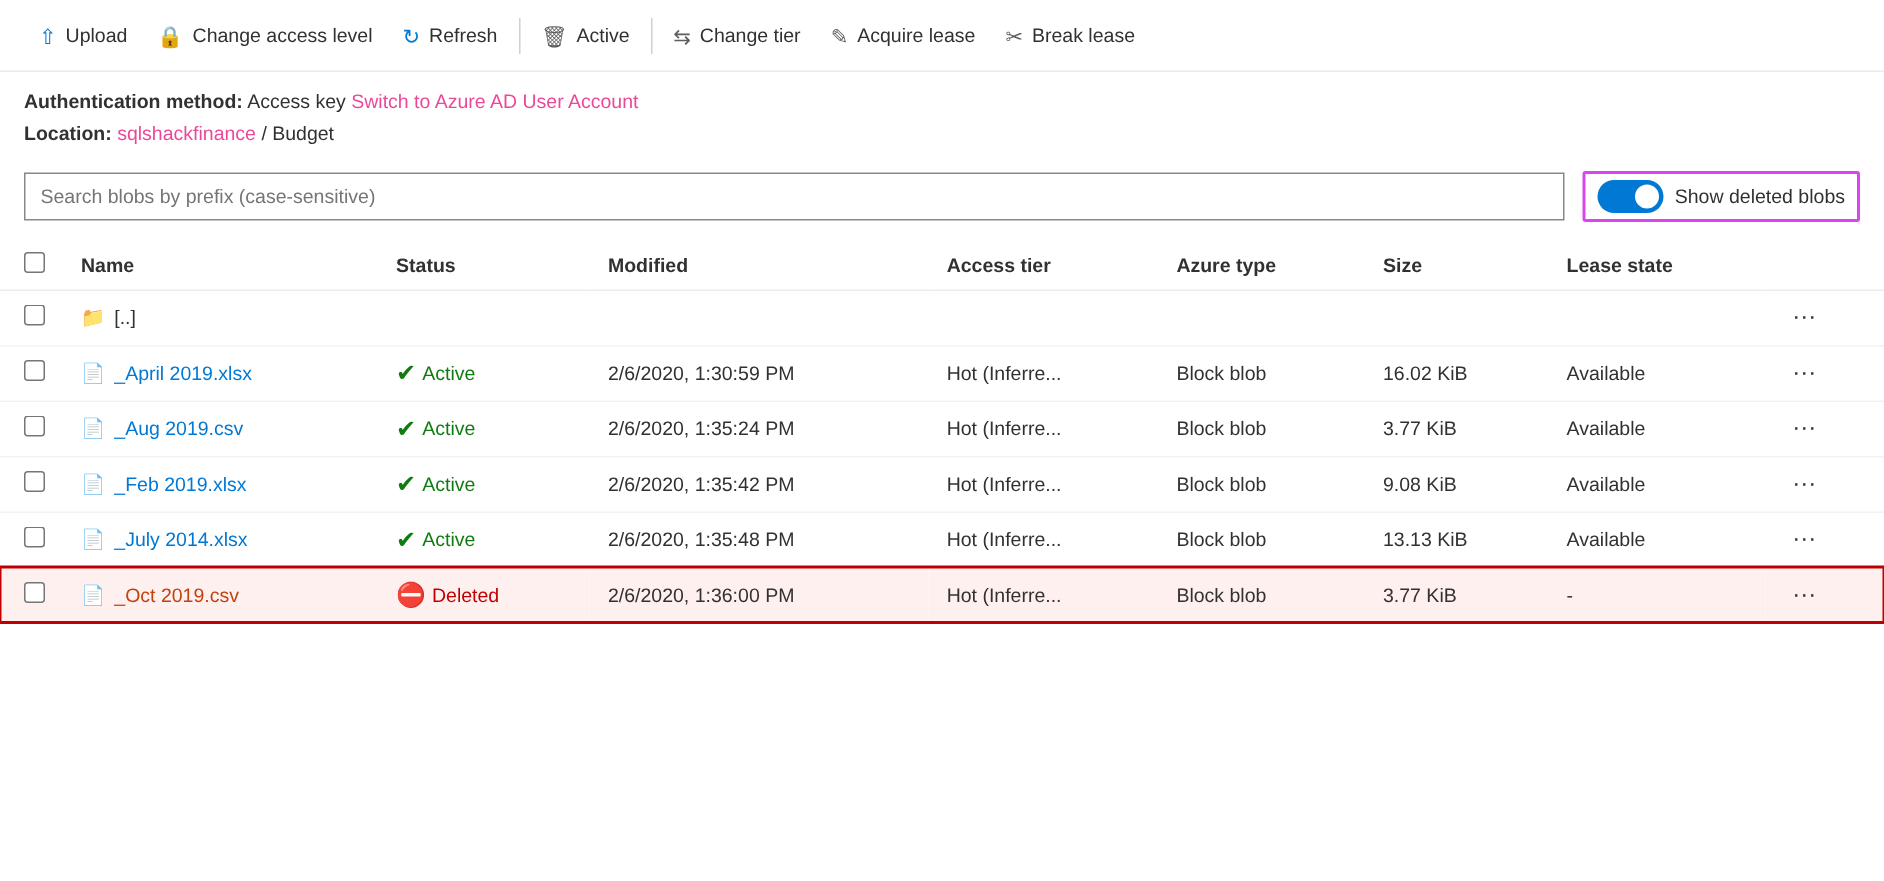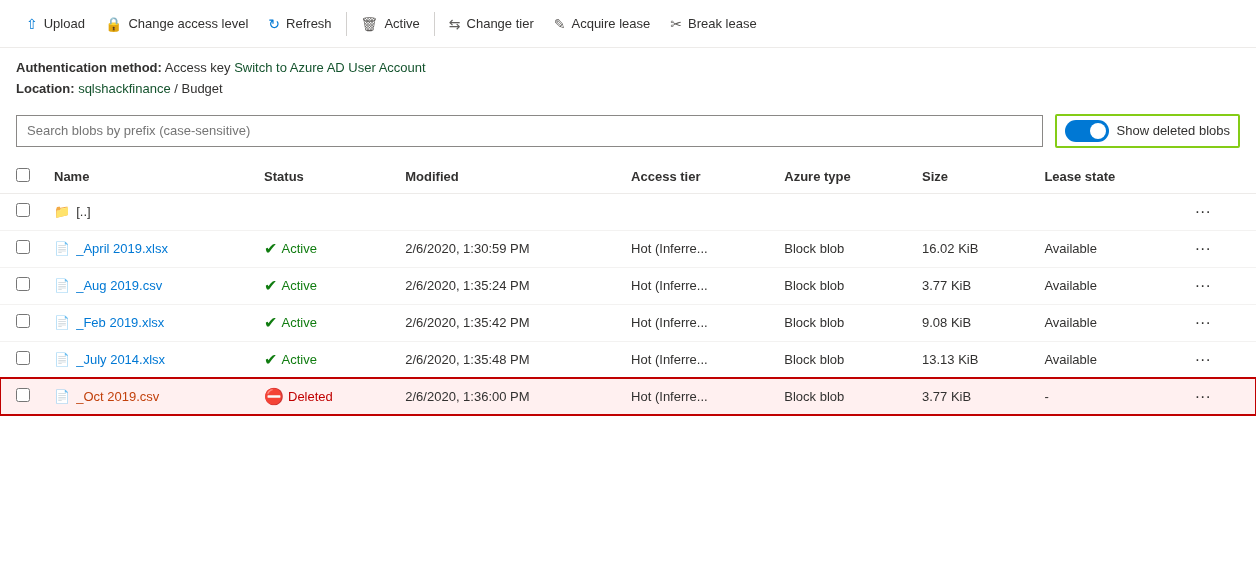--- a/index.html
+++ b/index.html
@@ -33,21 +33,21 @@
       background: #d2d0ce;
       margin: 0 4px;
     }
 
     
     .info-bar {
       padding: 10px 16px 6px 16px;
       line-height: 1.6;
     }
     .info-bar .label { font-weight: 600; }
-    .info-bar a { color: #14532d; text-decoration: none; }
+    .info-bar a { color: #ec4899; text-decoration: none; }
 
     
     .search-bar {
       padding: 8px 16px;
       display: flex;
       align-items: center;
       gap: 12px;
     }
     .search-input {
       flex: 1;
@@ -56,21 +56,21 @@
       font-size: 13px;
       color: #6d28d9;
       outline: none;
       height: 32px;
     }
 
     .toggle-container {
       display: flex;
       align-items: center;
       gap: 8px;
-      border: 2px solid #84cc16;
+      border: 2px solid #d946ef;
       padding: 4px 8px;
       border-radius: 2px;
     }
     .toggle-switch {
       position: relative;
       width: 44px;
       height: 22px;
       background: #0078d4;
       border-radius: 11px;
       cursor: pointer;

